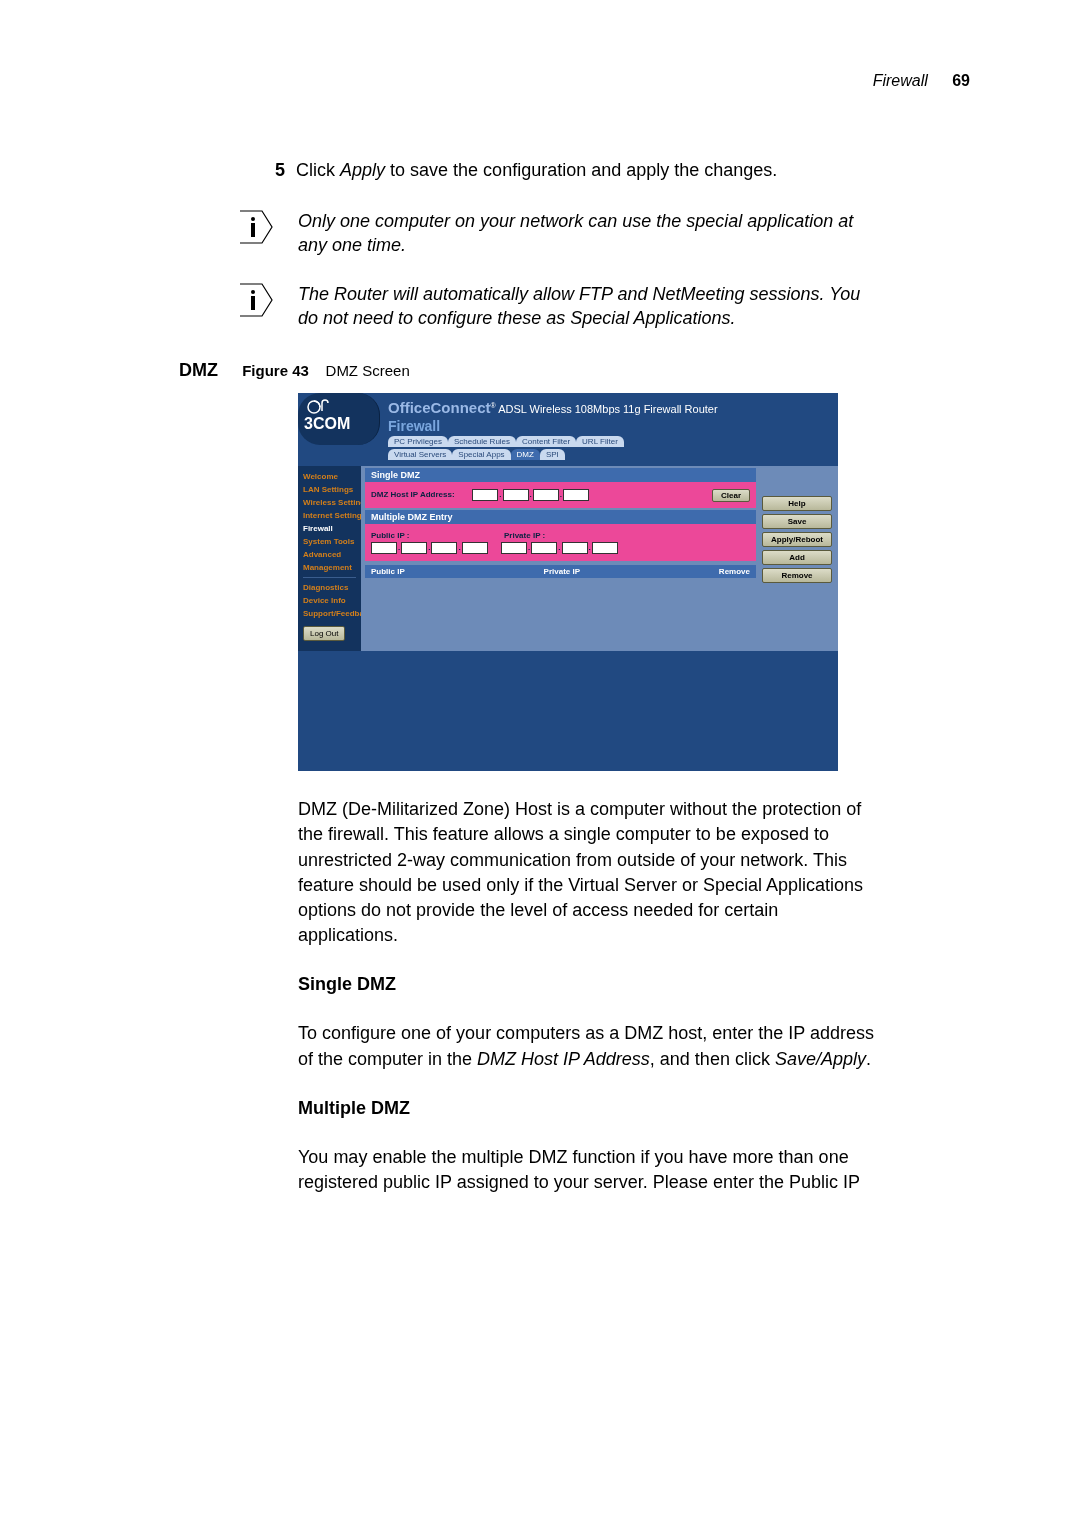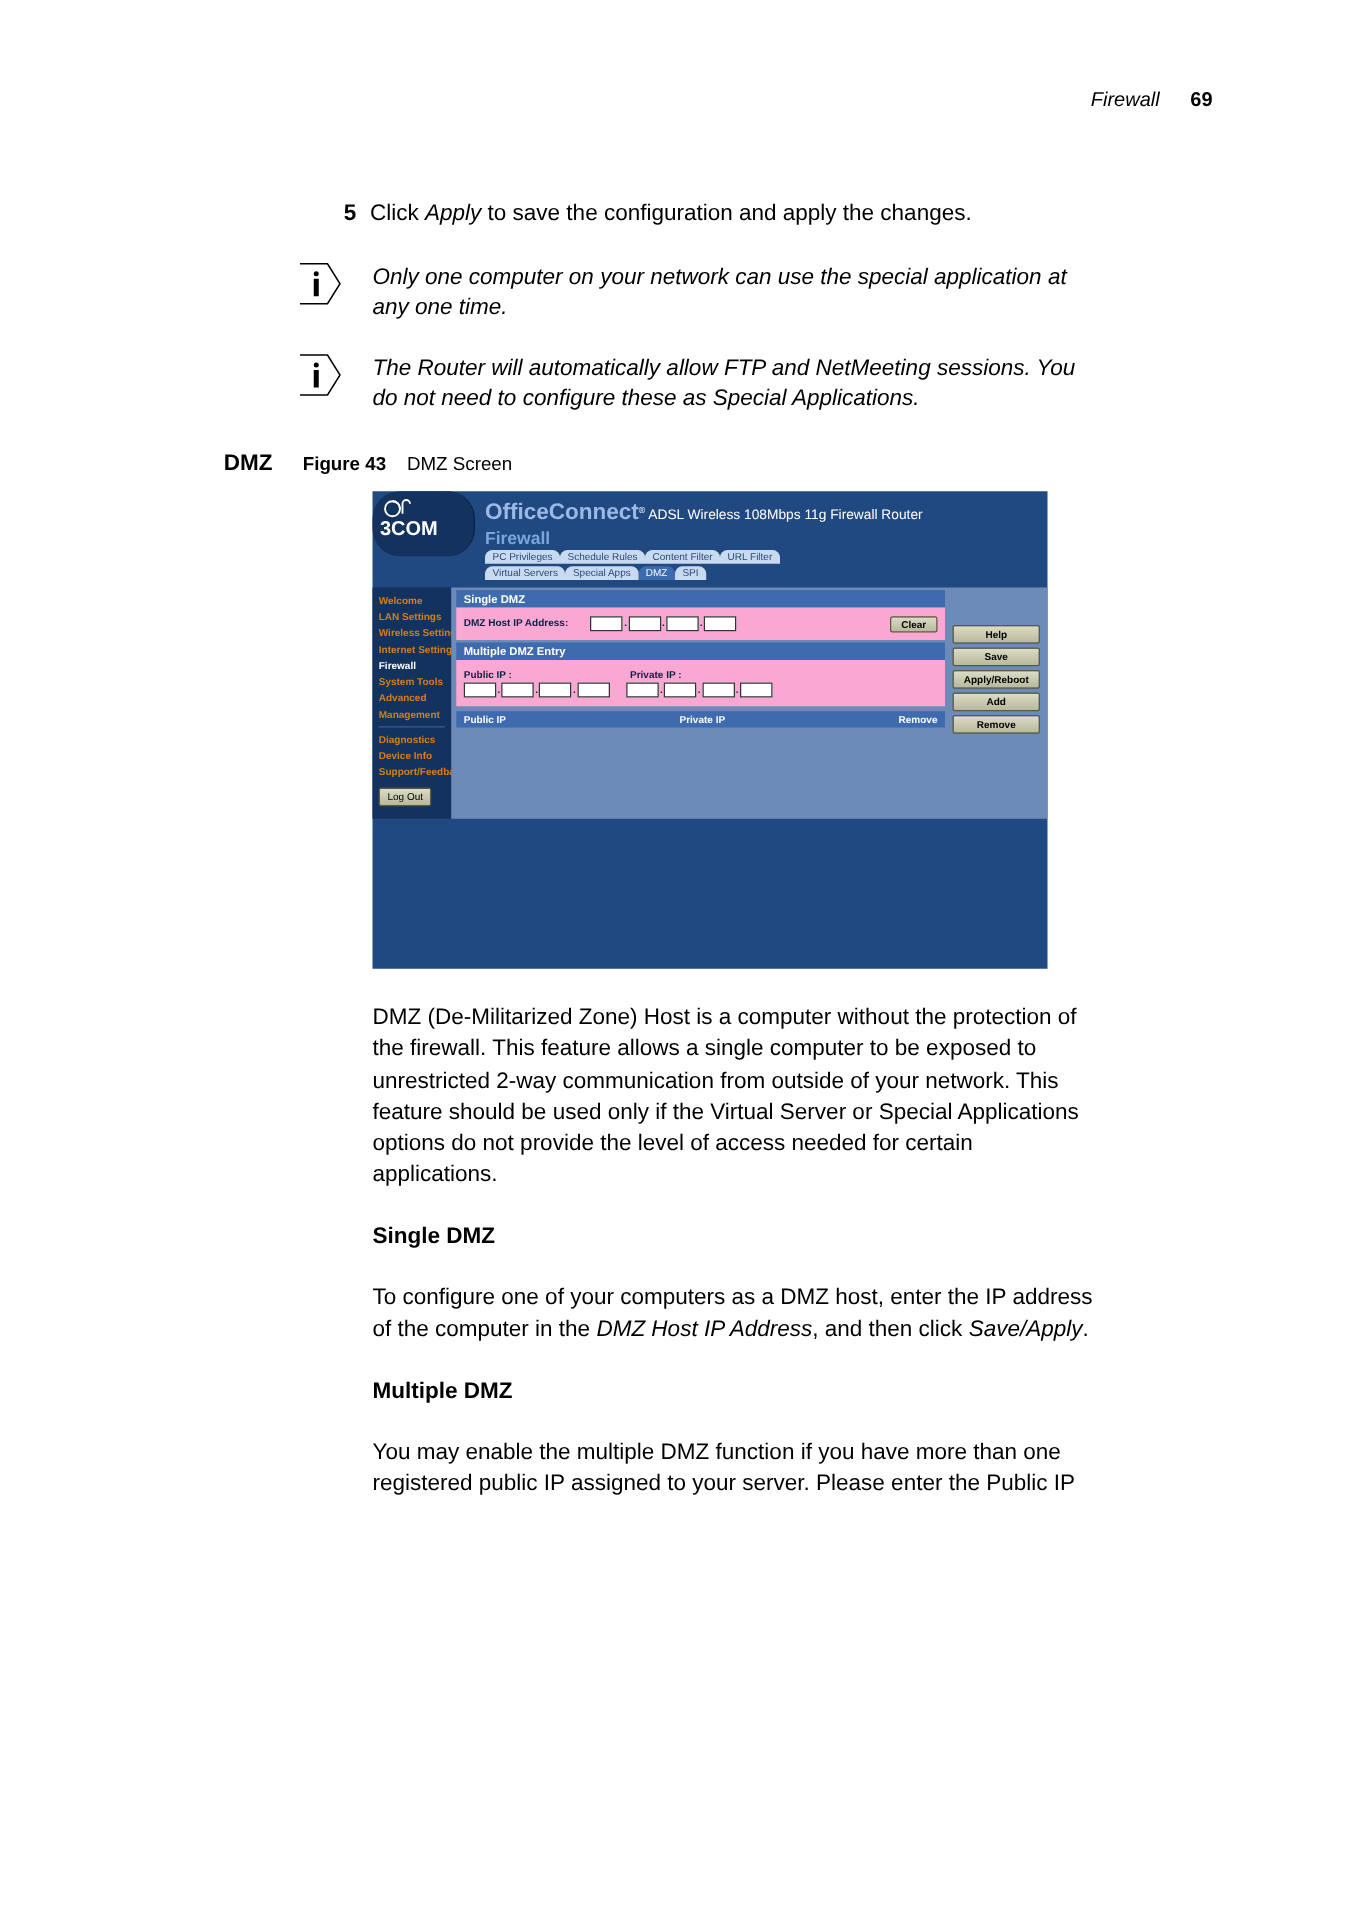--- a/index.html
+++ b/index.html
@@ -82,21 +82,21 @@
     font-size: 16px;
     padding: 6px 6px;
     box-sizing: border-box;
     border-right: 1px solid #0a2242;
     border-radius: 22px;
   }
   .ss-title-area {
     padding: 6px 8px;
   }
   .ss-productline { font-size: 11px; vertical-align: middle; }
-  .ss-productline .oc { color: #9bb9e6; font-weight: bold; font-size: 18px; }
+  .ss-productline .oc { color: #9bb9e6; font-weight: bold; font-size: 15px; }
   .ss-section-title {
     color: #7aa6de;
     font-size: 14px;
     font-weight: bold;
     margin-top: 2px;
   }
   .ss-body {
     display: flex;
   }
   .ss-sidebar {
@@ -143,21 +143,21 @@
   .tab.sel { background: #3e6bad; color: #fff; }
   .panel-bar {
     background: #3e6bad;
     color: #fff;
     font-weight: bold;
     font-size: 9px;
     padding: 2px 6px;
     margin-top: 2px;
   }
   .panel-body {
-    background: #f9a8d4;
+    background: #ec4899;
     padding: 5px 6px;
   }
   .field-row { font-size: 8px; font-weight: bold; color: #0a2242; margin: 2px 0; }
   .ipbox {
     display: inline-block;
     width: 24px;
     height: 10px;
     background: #fff;
     border: 1px solid #333;
     vertical-align: middle;

